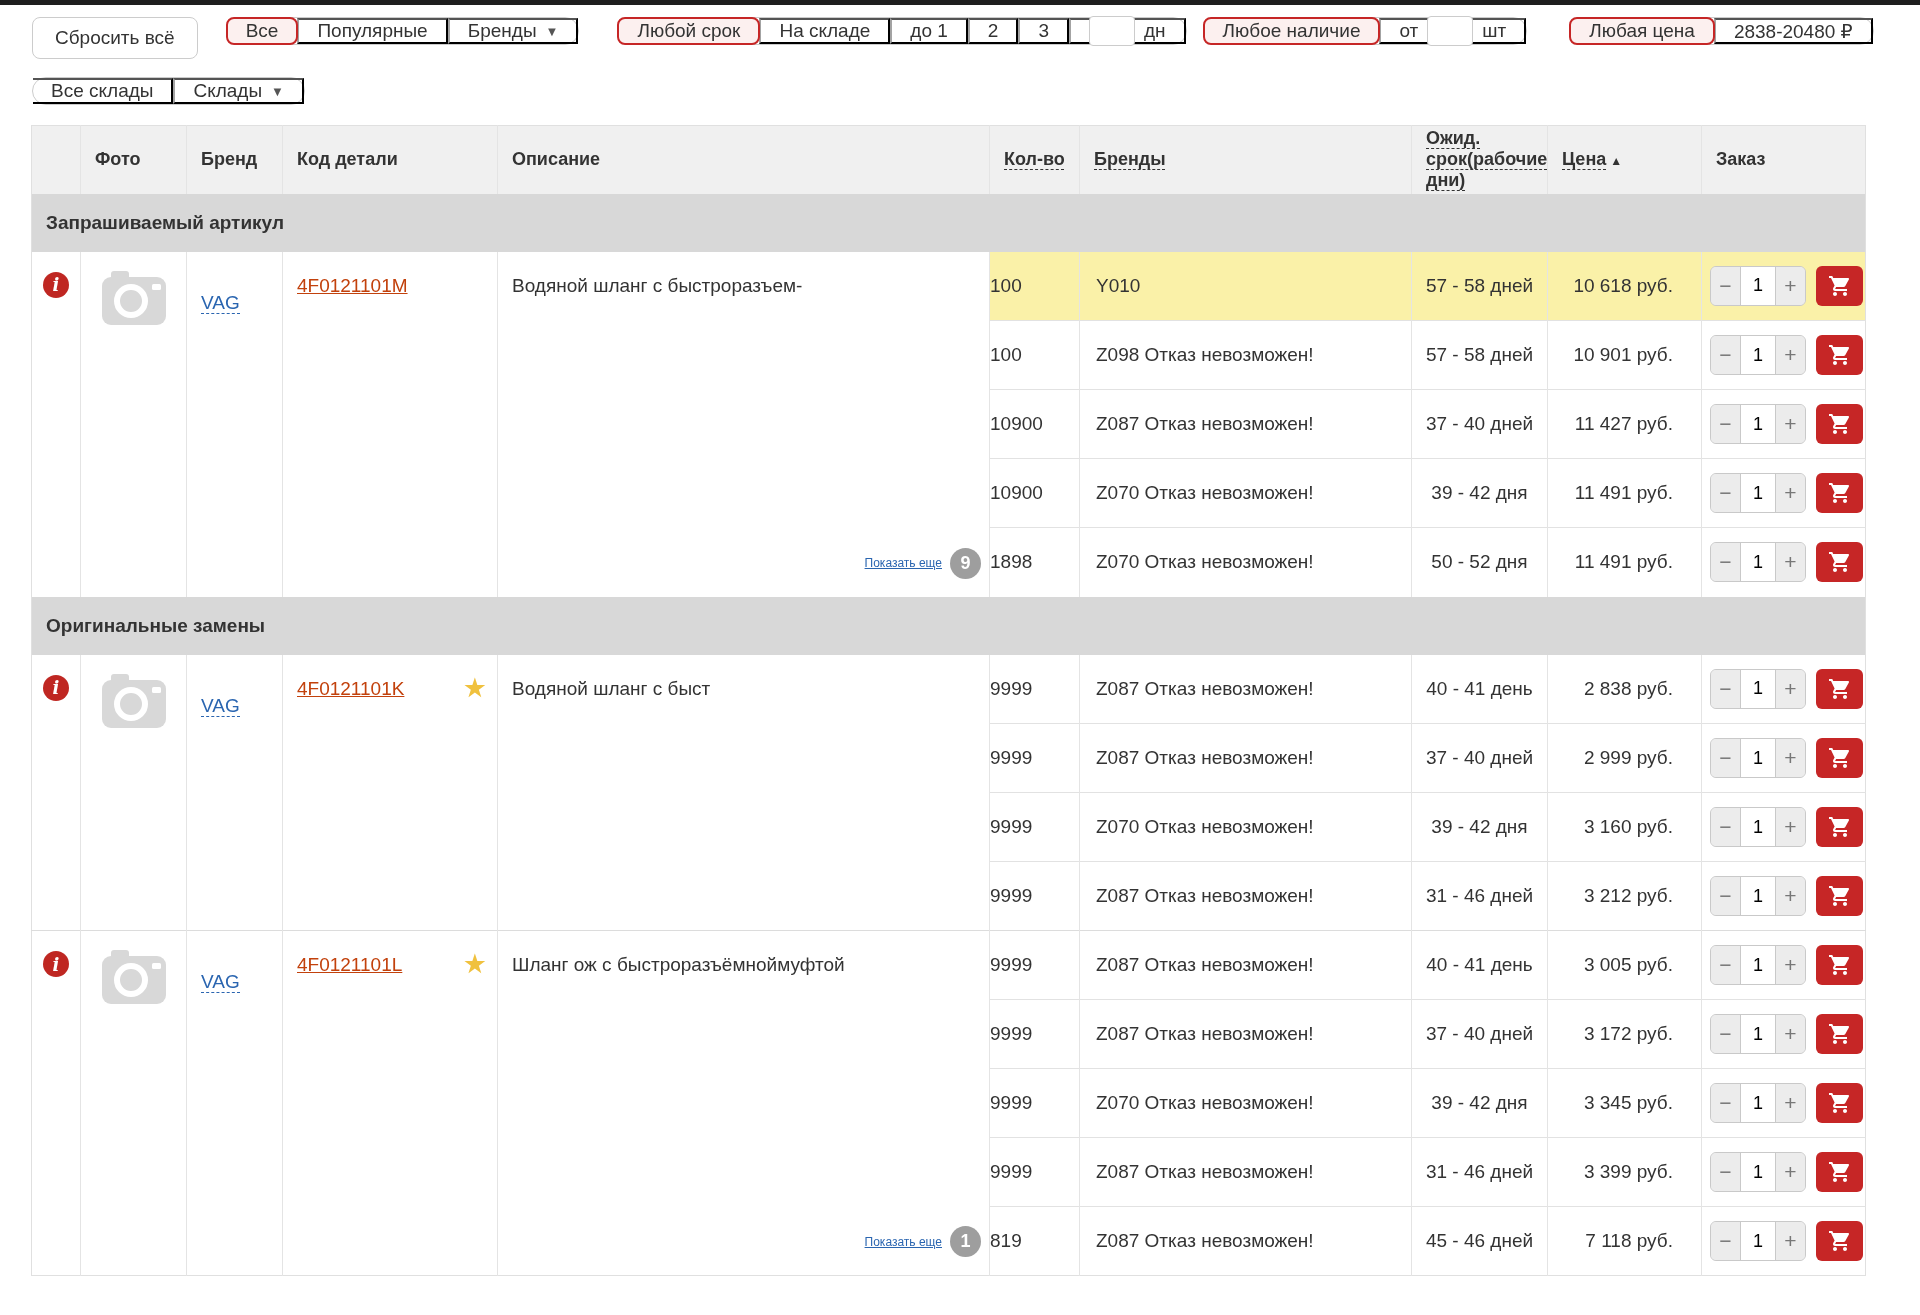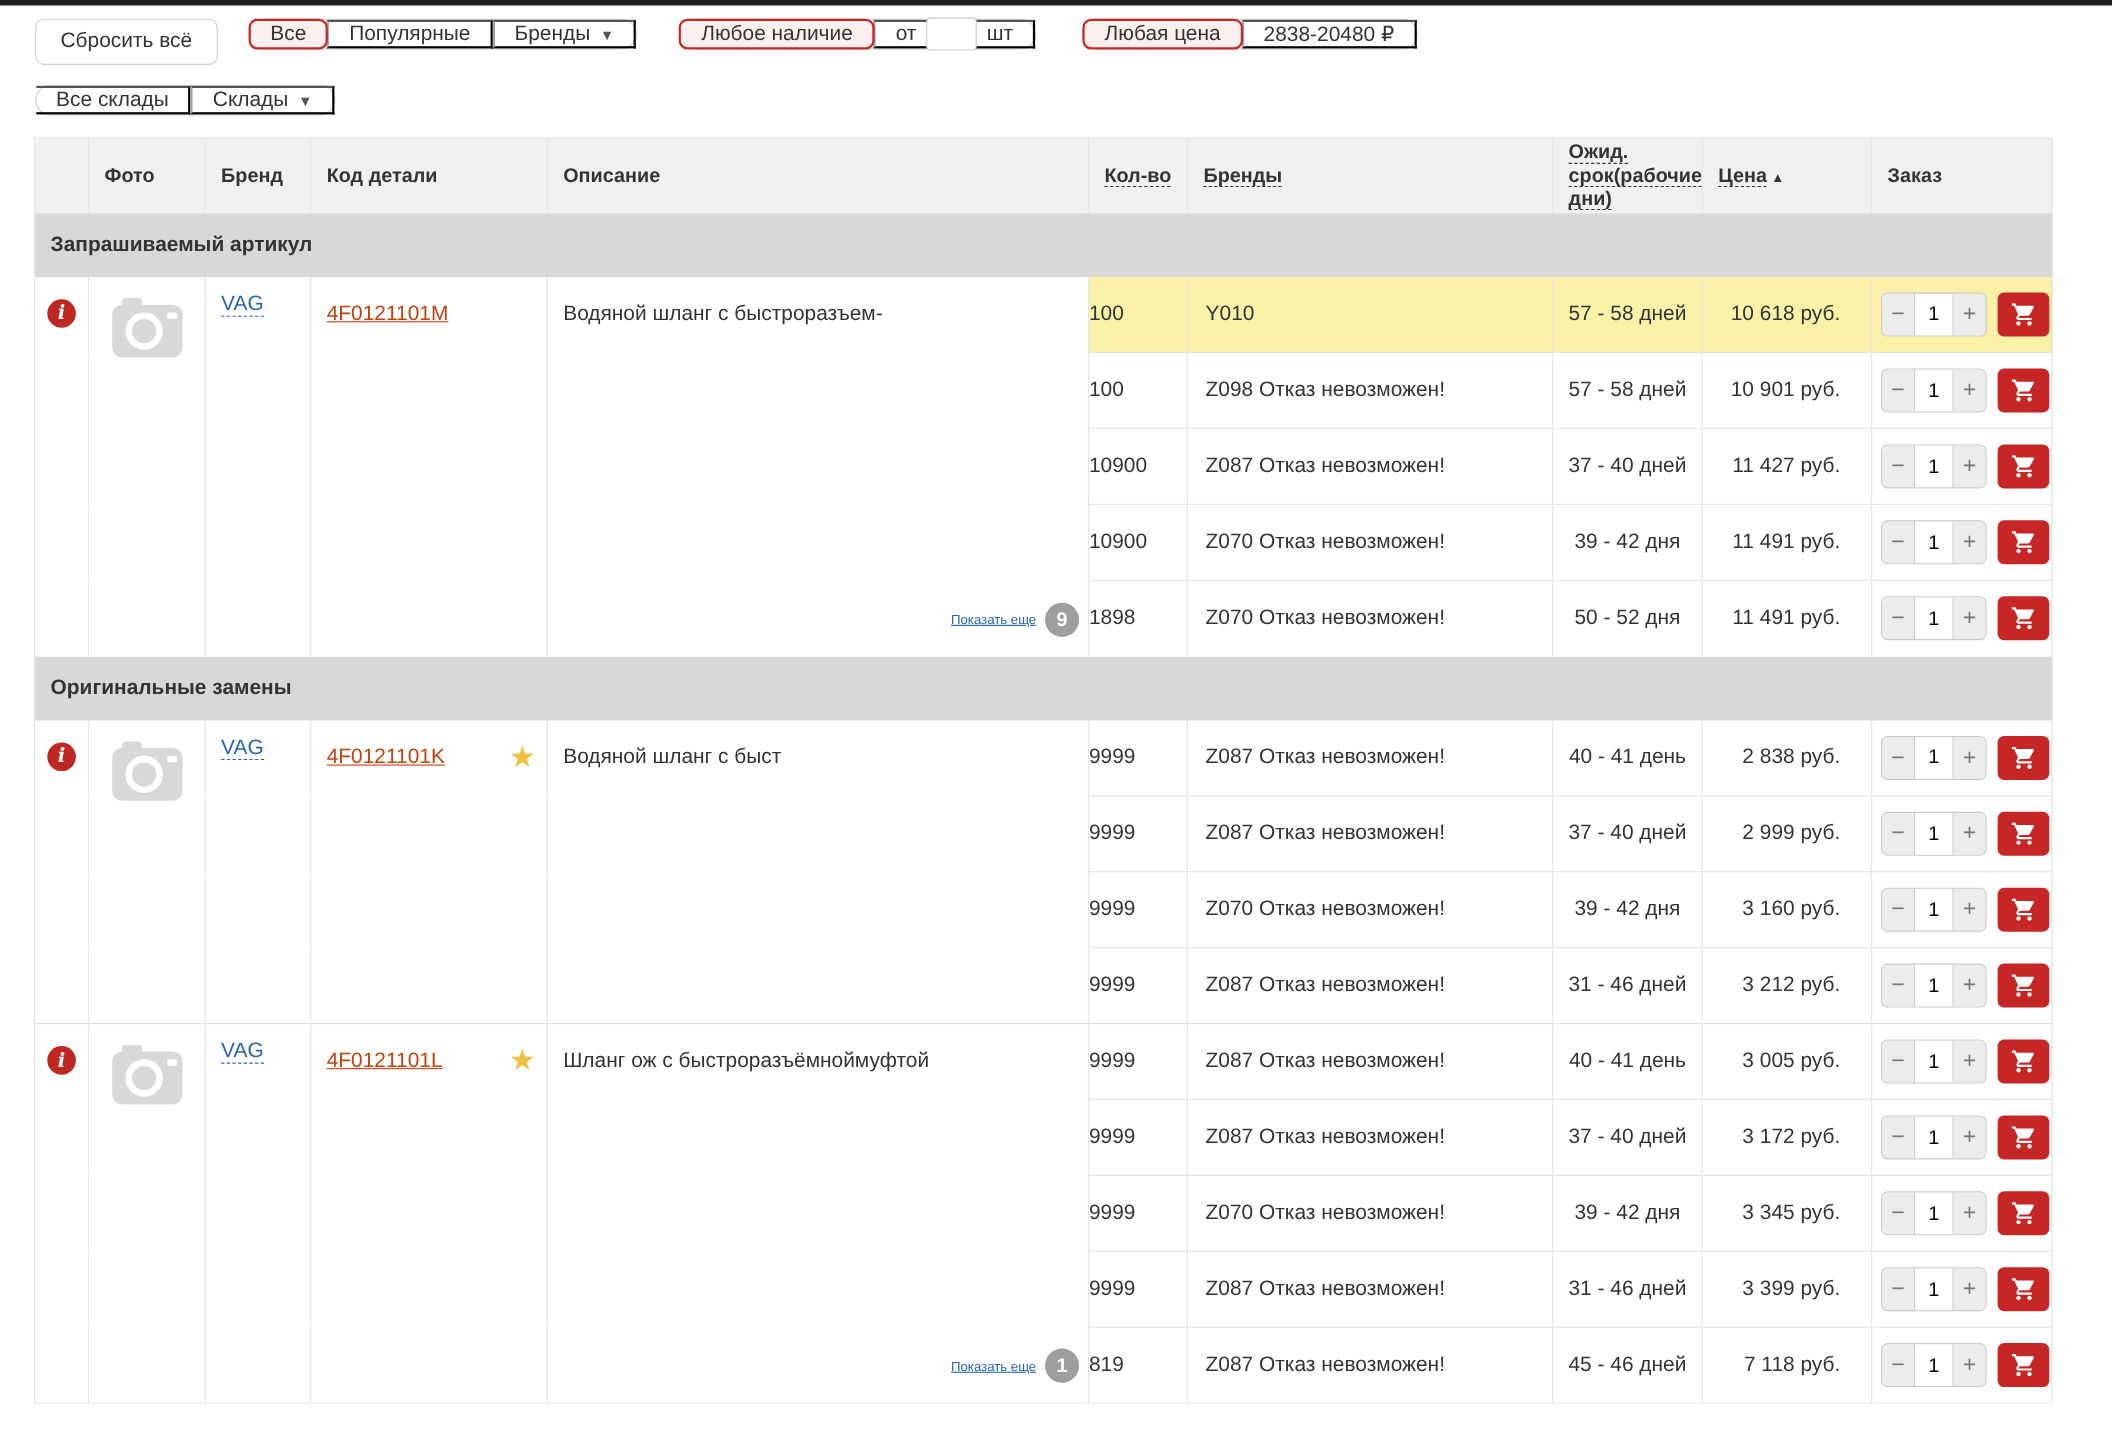--- a/index.html
+++ b/index.html
@@ -69,21 +69,21 @@
   td.offer-sep { border-top:1px solid #e2e2e2; }
   tr.offer { height:69px; }
 
   td.c-info { text-align:center; padding-top:20px; }
   .info-badge {
     width:26px; height:26px; border-radius:50%; background:#bf2722; color:#fff; display:inline-flex;
     align-items:center; justify-content:center; font-family:"DejaVu Serif","Liberation Serif",serif;
     font-weight:bold; font-style:italic; font-size:18px; cursor:pointer;
   }
   td.c-photo { padding:16px 0 0 20px; }
-  td.c-brand { padding:14px 0 0 14px; }
+  td.c-brand { padding:40px 0 0 14px; }
   .brand-link { color:#2a65b0; text-decoration:none; border-bottom:1px dashed #2a65b0; cursor:pointer; }
   td.c-code { padding:23px 10px 0 14px; }
   .code-wrap { display:flex; align-items:flex-start; justify-content:space-between; }
   .code-link { color:#c2410c; text-decoration:underline; cursor:pointer; }
   .star { color:#f0c13e; font-size:27px; line-height:20px; }
   td.c-desc { padding:23px 14px 0 14px; }
 
   .show-more-wrap { position:absolute; right:8px; bottom:18px; display:flex; align-items:center; gap:8px; }
   .show-more-link { color:#2a65b0; text-decoration:underline; font-size:12px; cursor:pointer; white-space:nowrap; }
   .count-badge {
@@ -124,20 +124,41 @@
         <span class="btn-group gap-b">
           <button class="seg active">
             <span>Все</span>
           </button>
           <button class="seg">
             <span>Популярные</span>
           </button>
           <button class="seg">
             <span>Бренды</span>
             <span class="caret">▼</span>
+          </button>
+        </span>
+        <span class="btn-group gap-c">
+          <button class="seg active">
+            <span>Любой срок</span>
+          </button>
+          <button class="seg">
+            <span>На складе</span>
+          </button>
+          <button class="seg">
+            <span>до 1</span>
+          </button>
+          <button class="seg">
+            <span>2</span>
+          </button>
+          <button class="seg">
+            <span>3</span>
+          </button>
+          <button class="seg">
+            <input class="mini-input" style="">
+            <span>дн</span>
           </button>
         </span>
         <span class="btn-group gap-d">
           <button class="seg active">
             <span>Любое наличие</span>
           </button>
           <button class="seg">
             <span>от</span>
             <input class="mini-input" style="">
             <span>шт</span>

